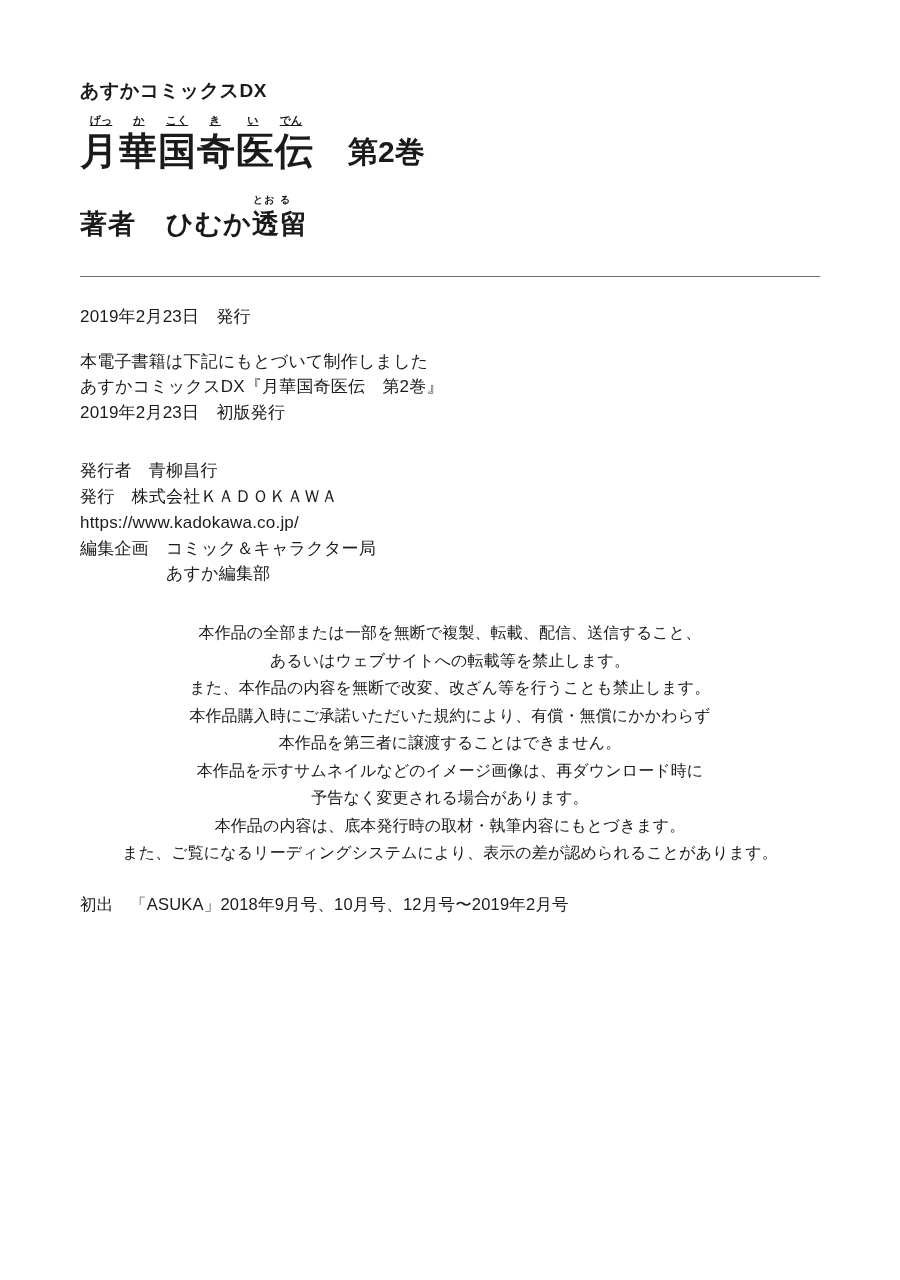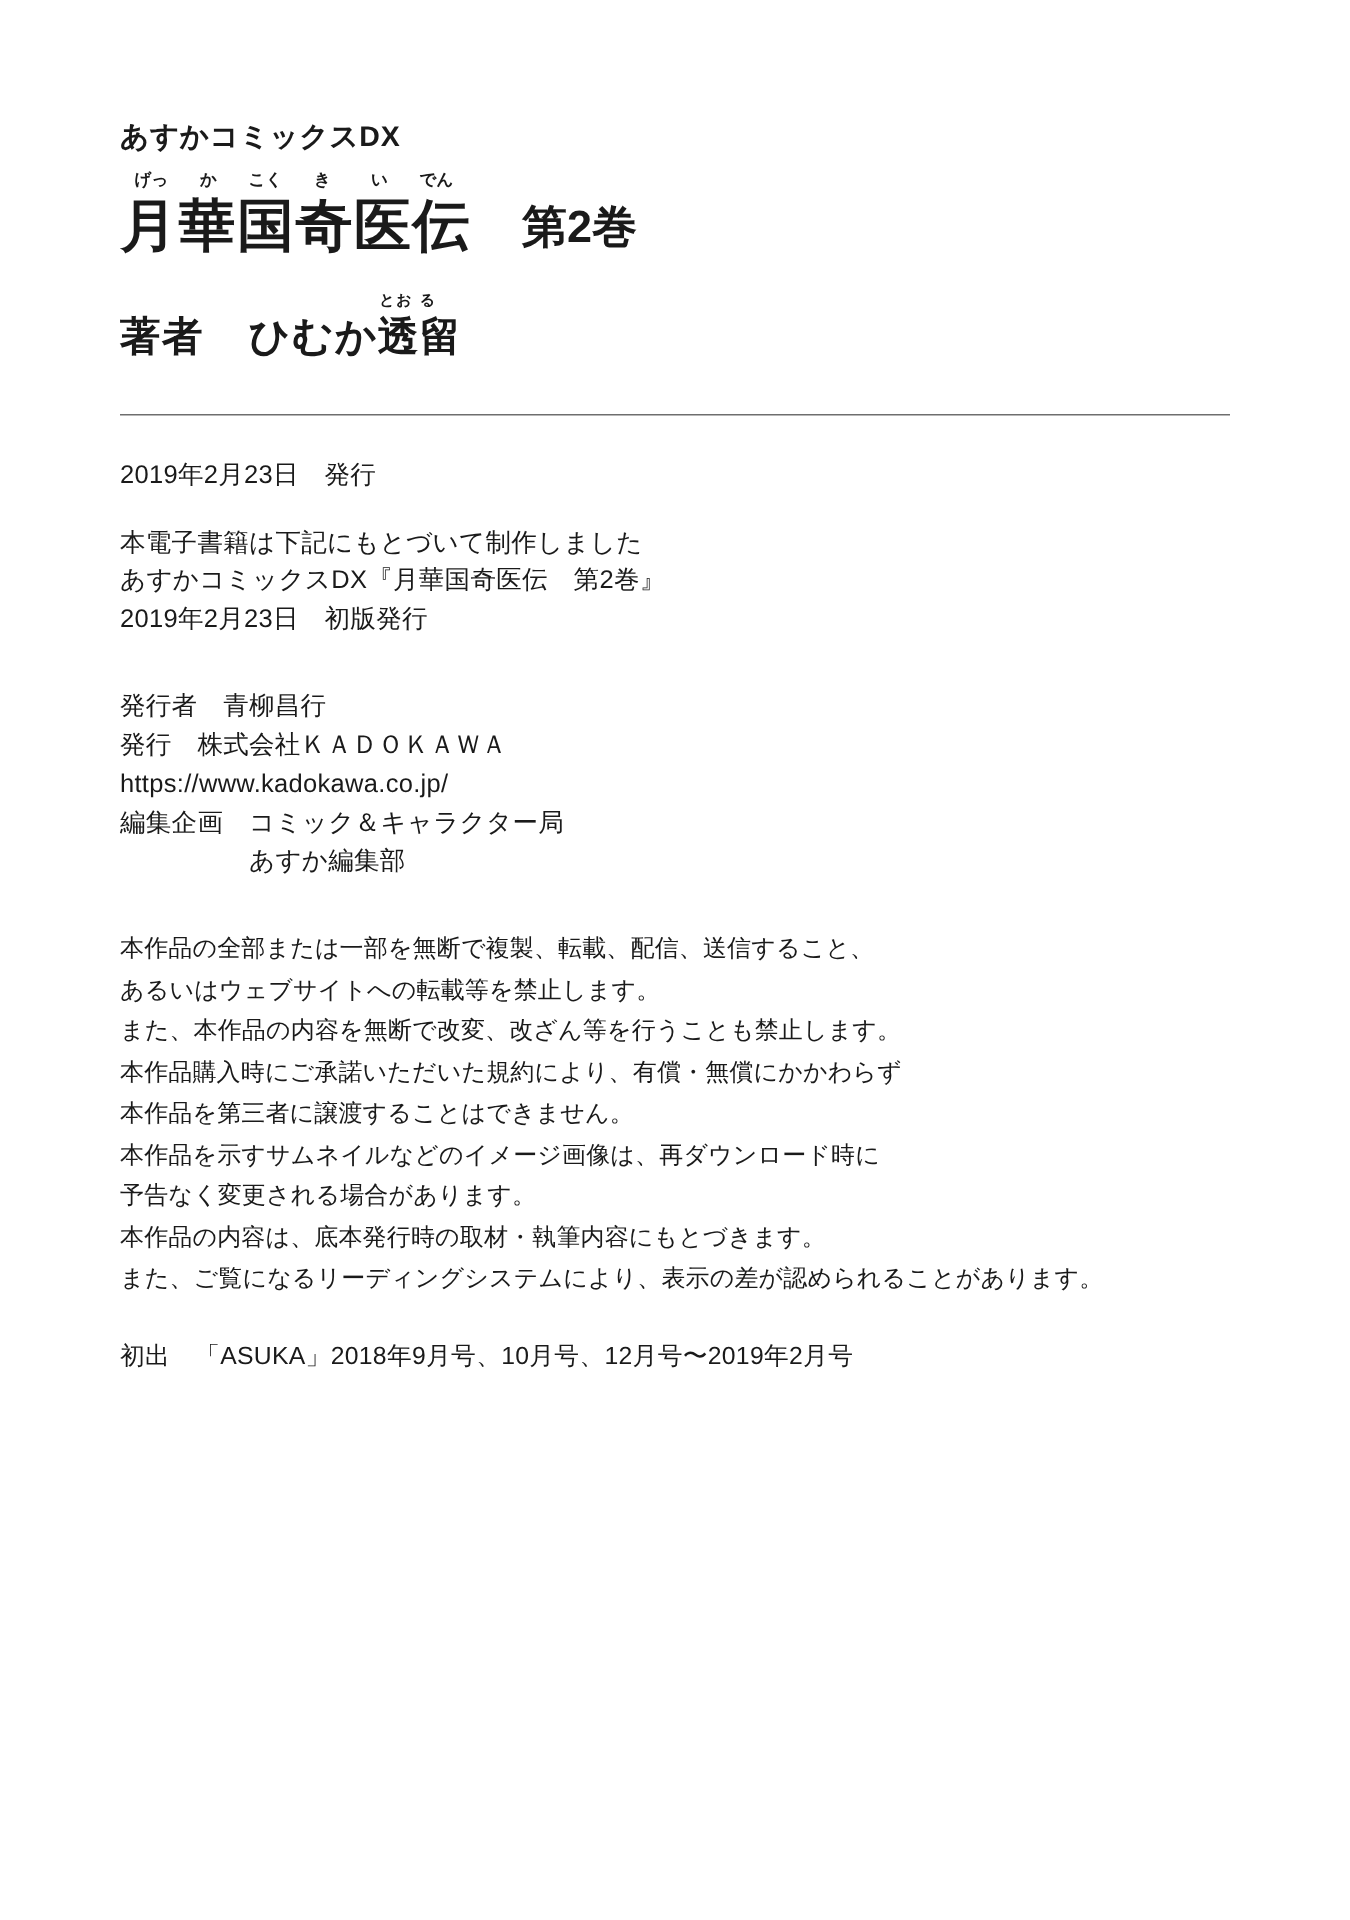--- a/index.html
+++ b/index.html
@@ -46,20 +46,21 @@
   }
   .ruby-row {
     position: absolute;
     top: -17px;
     left: 2px;
     font-size: 11px;
     font-weight: 700;
     letter-spacing: 0;
     display: flex;
     white-space: nowrap;
+    text-decoration: underline;
   }
   .ruby-row span {
     width: 38px;
     text-align: center;
     display: inline-block;
   }
   .title-vol {
     font-size: 30px;
     font-weight: 700;
     margin-left: 34px;
@@ -115,20 +116,21 @@
   .blk.small { font-size: 16.5px; }
   .gap-sm { margin-bottom: 18px; }
   .gap-lg { margin-bottom: 32px; }
 
   .blk-legal {
     font-size: 16px;
     line-height: 1.72;
     letter-spacing: 0.1px;
     margin: 0 0 24px 0;
     white-space: pre-line;
+    text-align: center;
   }
 </style>
 </head>
 <body>
 
 <div class="page">
 
   <div class="imprint">あすかコミックスDX</div>
 
   <div class="title-line">

